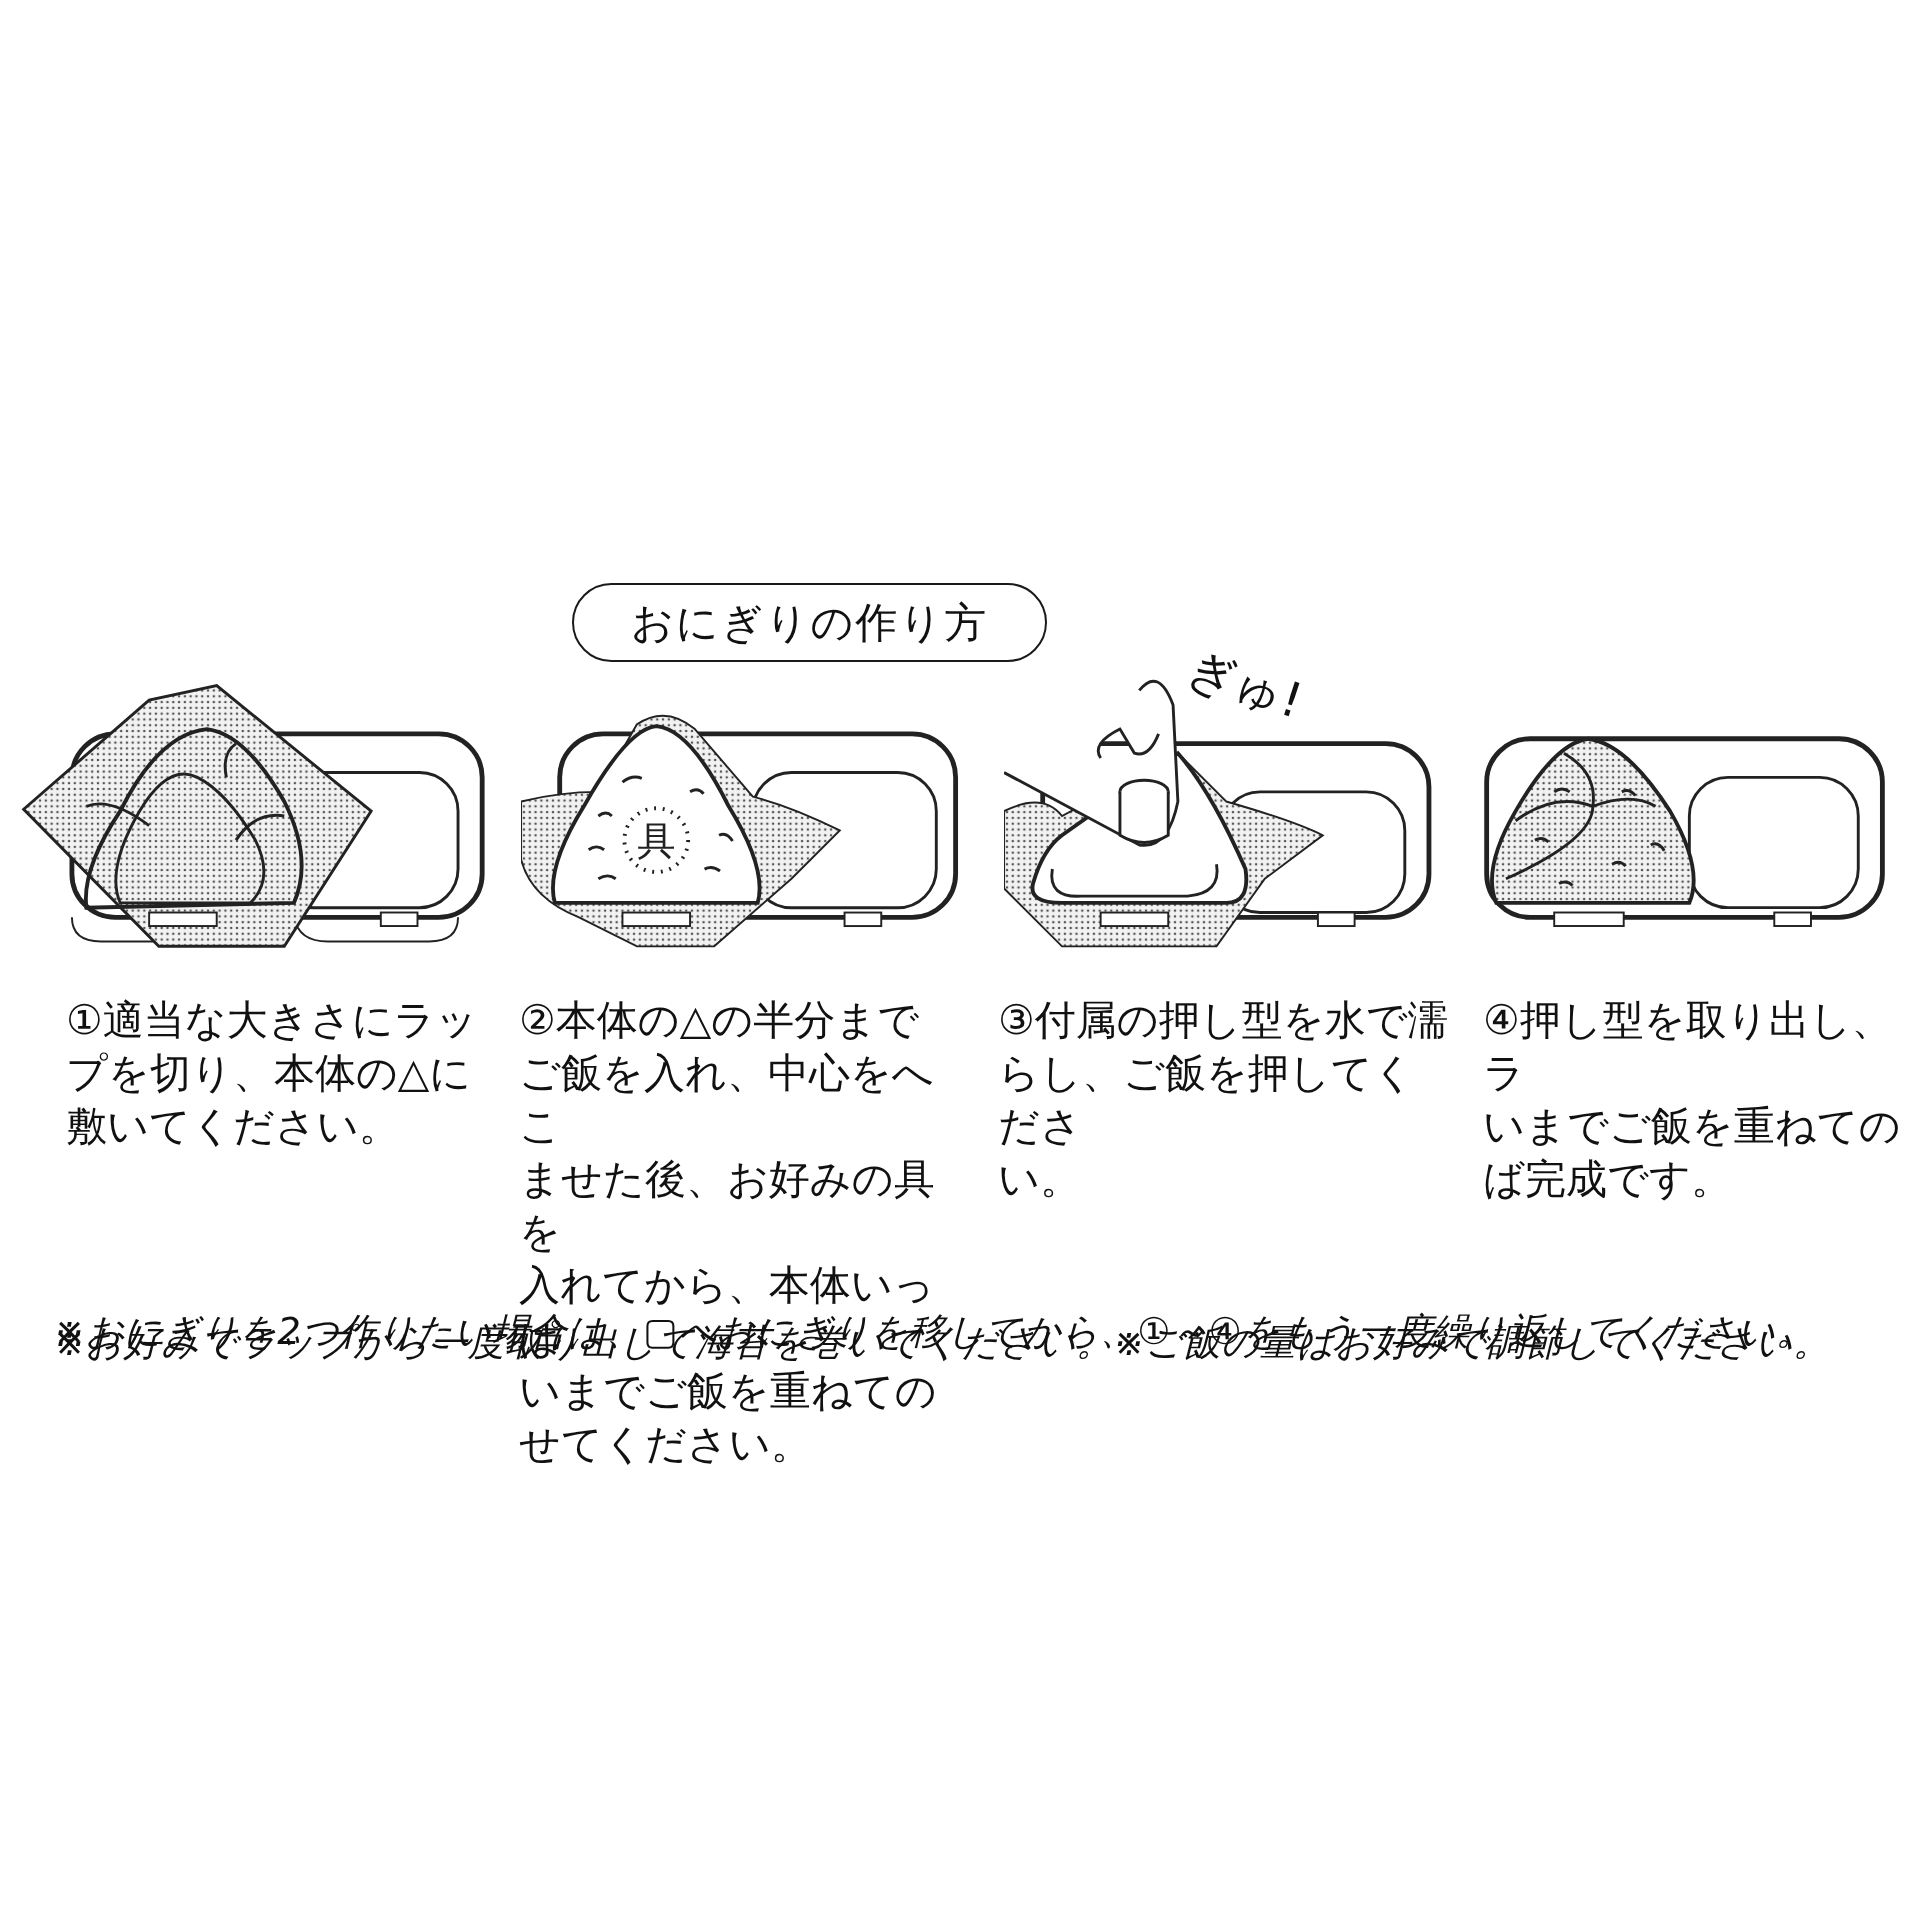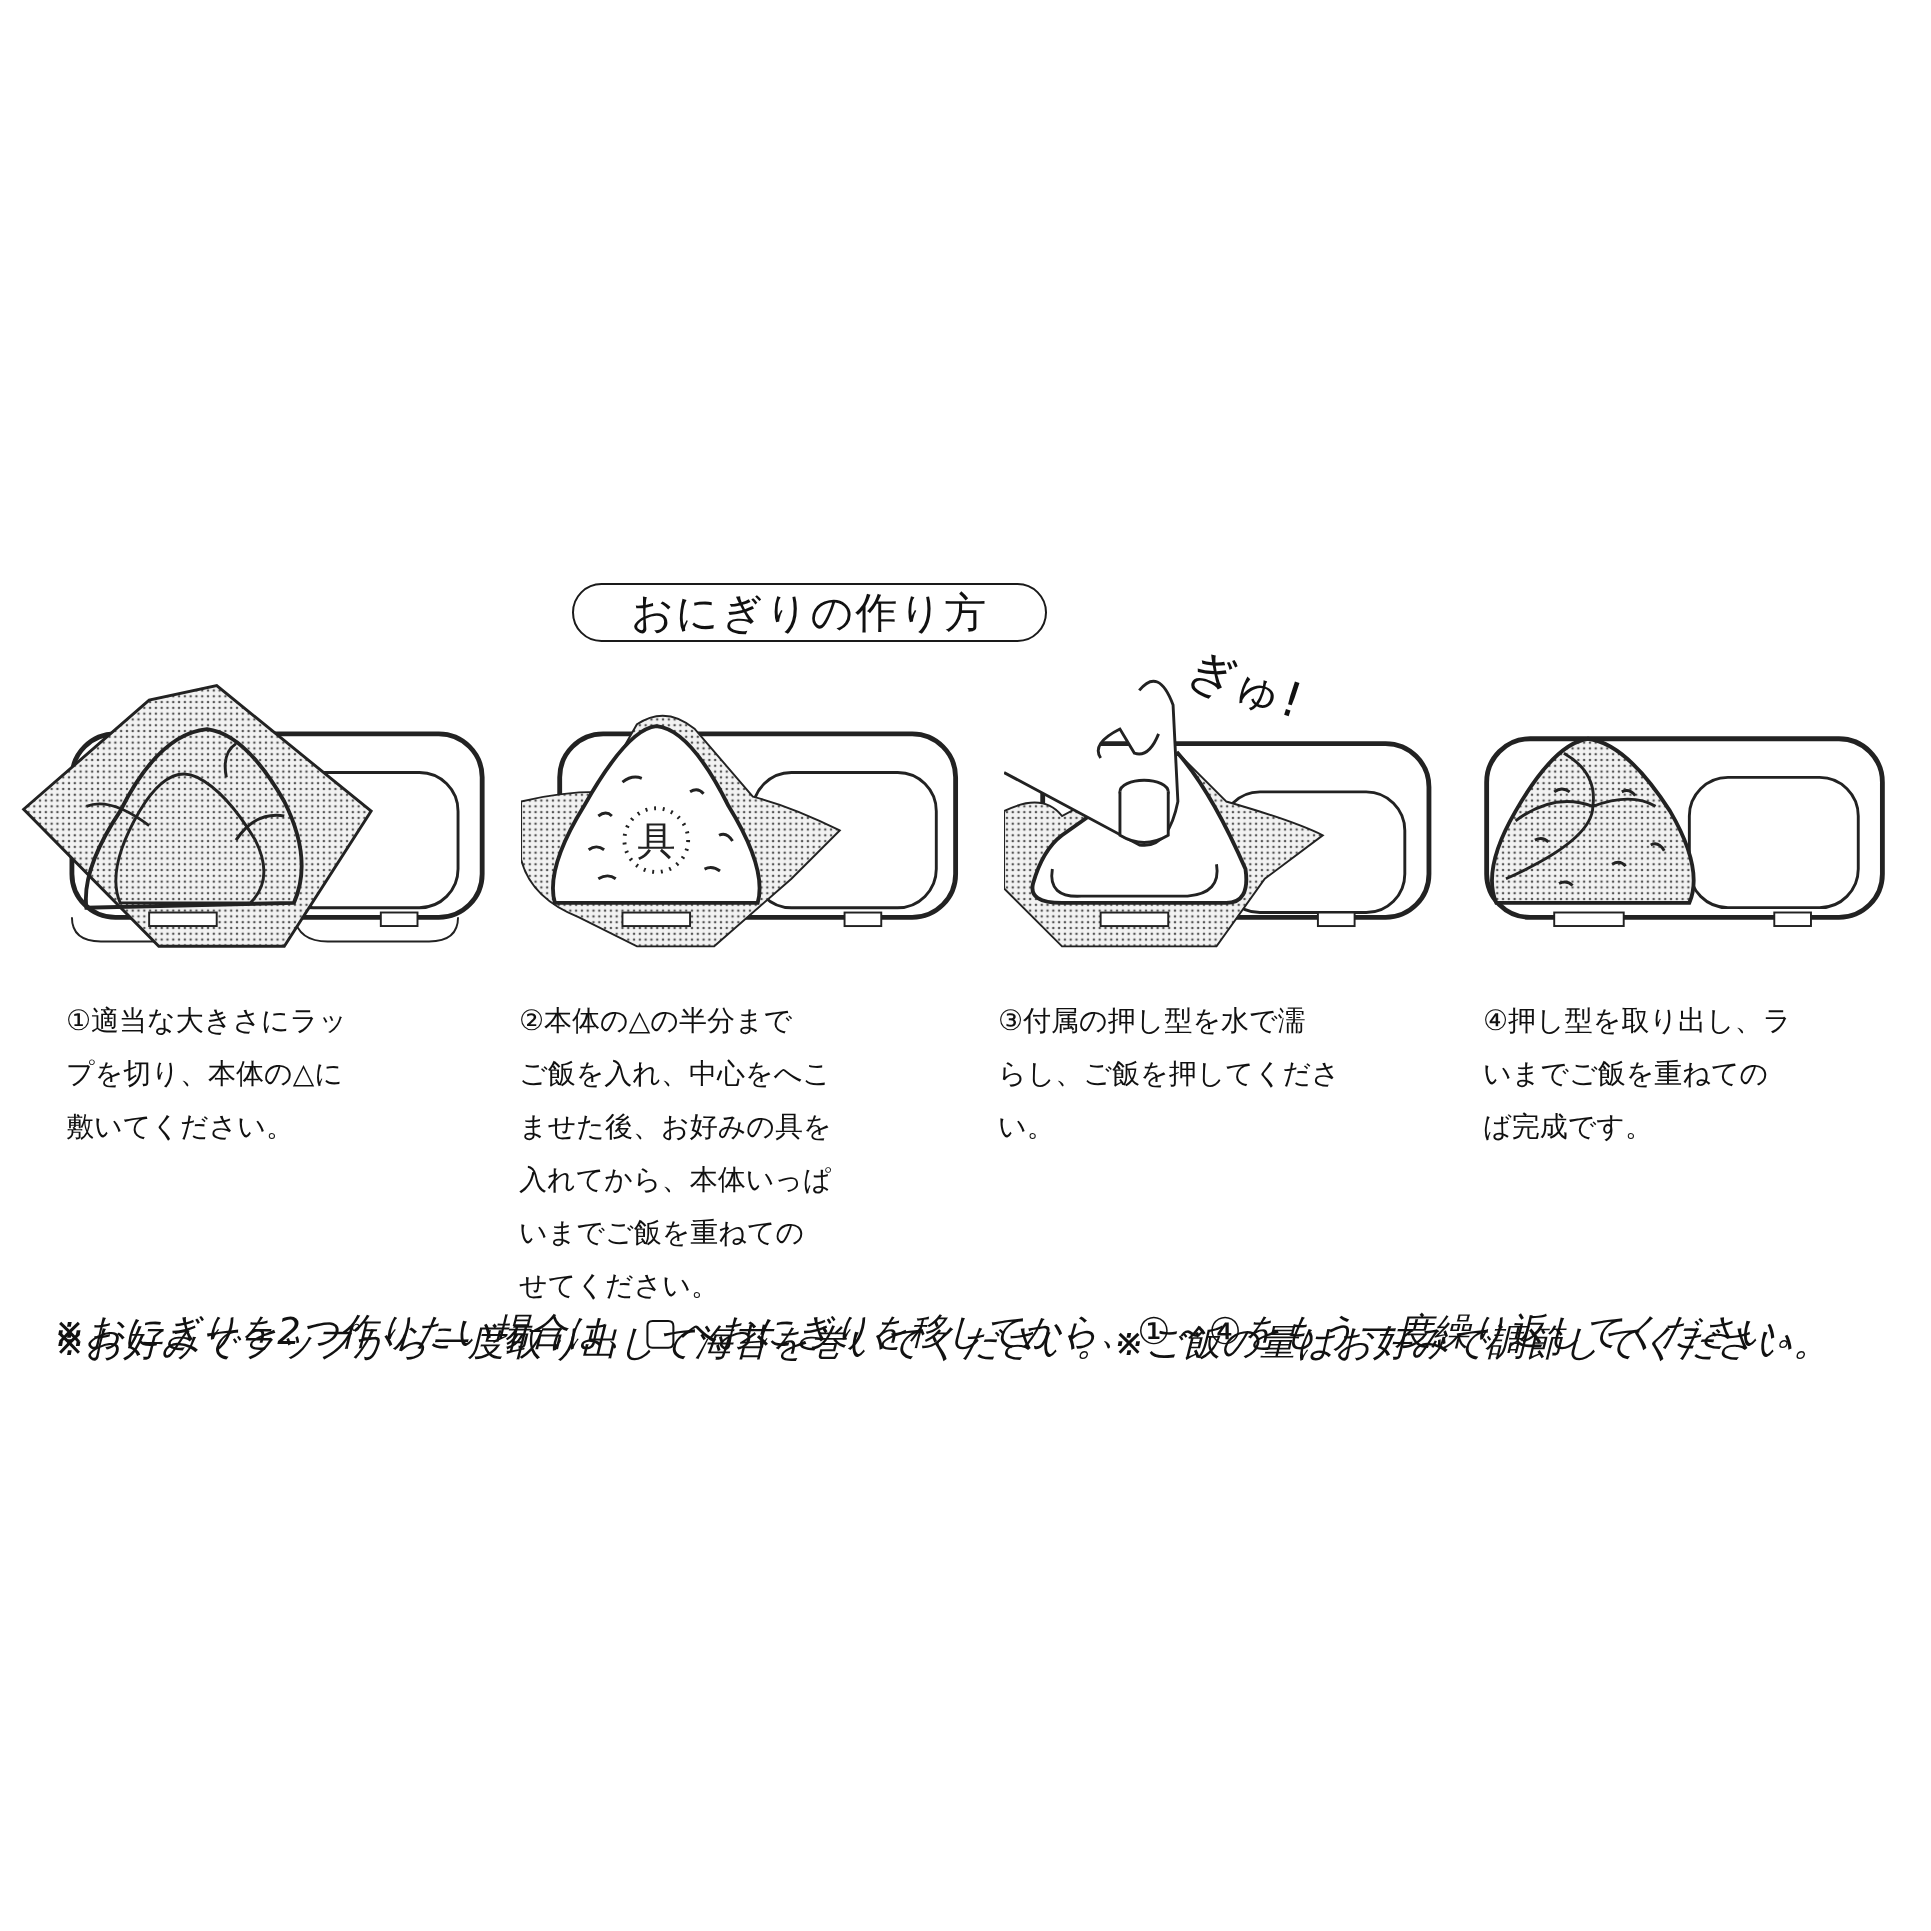--- a/index.html
+++ b/index.html
@@ -1,23 +1,23 @@
 <!DOCTYPE html>
 <html><head>
 <meta charset="utf-8">
 <style>
   html, body { margin:0; padding:0; background:#ffffff; }
   body { width:1931px; height:1931px; position:relative; overflow:hidden;
          font-family:"DejaVu Sans", "Liberation Sans", sans-serif; color:#111; }
-  .title-pill { position:absolute; left:572px; top:583px; width:475px; height:59px;
+  .title-pill { position:absolute; left:572px; top:583px; width:475px; height:79px;
          border:2.9px solid #1a1a1a; border-radius:42px; box-sizing:border-box;
          display:flex; align-items:center; justify-content:center;
          font-size:42px; letter-spacing:1.9px; }
   .illus { position:absolute; top:647px; }
-  .step-text { position:absolute; top:994px; font-size:28px; line-height:53px; white-space:pre-line; }
+  .step-text { position:absolute; top:994px; font-size:41px; line-height:53px; white-space:pre-line; }
   .note { position:absolute; left:54px; font-size:37px; line-height:46px; white-space:nowrap; letter-spacing:0.5px;font-style:italic; }
   .sfx { position:absolute; left:1186px; top:653px; font-size:48px; transform:rotate(18deg); }
 </style>
 </head>
 <body>
 
 <svg width="0" height="0" style="position:absolute">
   <defs>
     <pattern id="dots" width="6" height="6" patternUnits="userSpaceOnUse">
       <rect width="6" height="6" fill="#f2f2f2"></rect>

